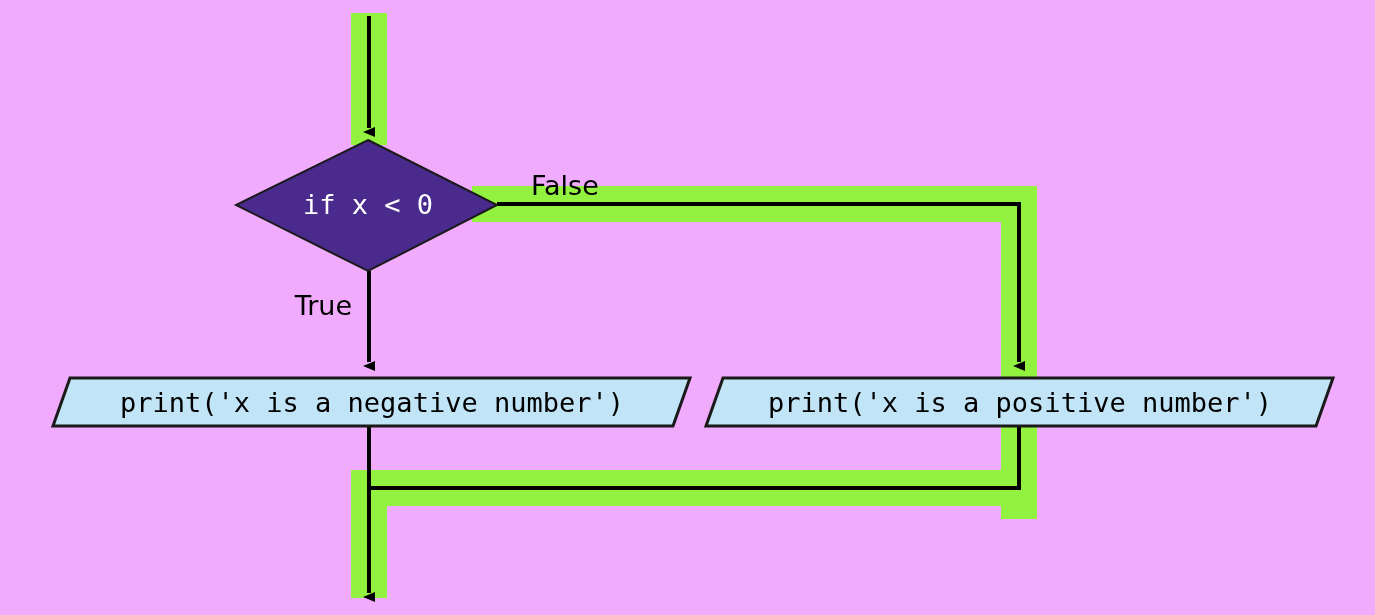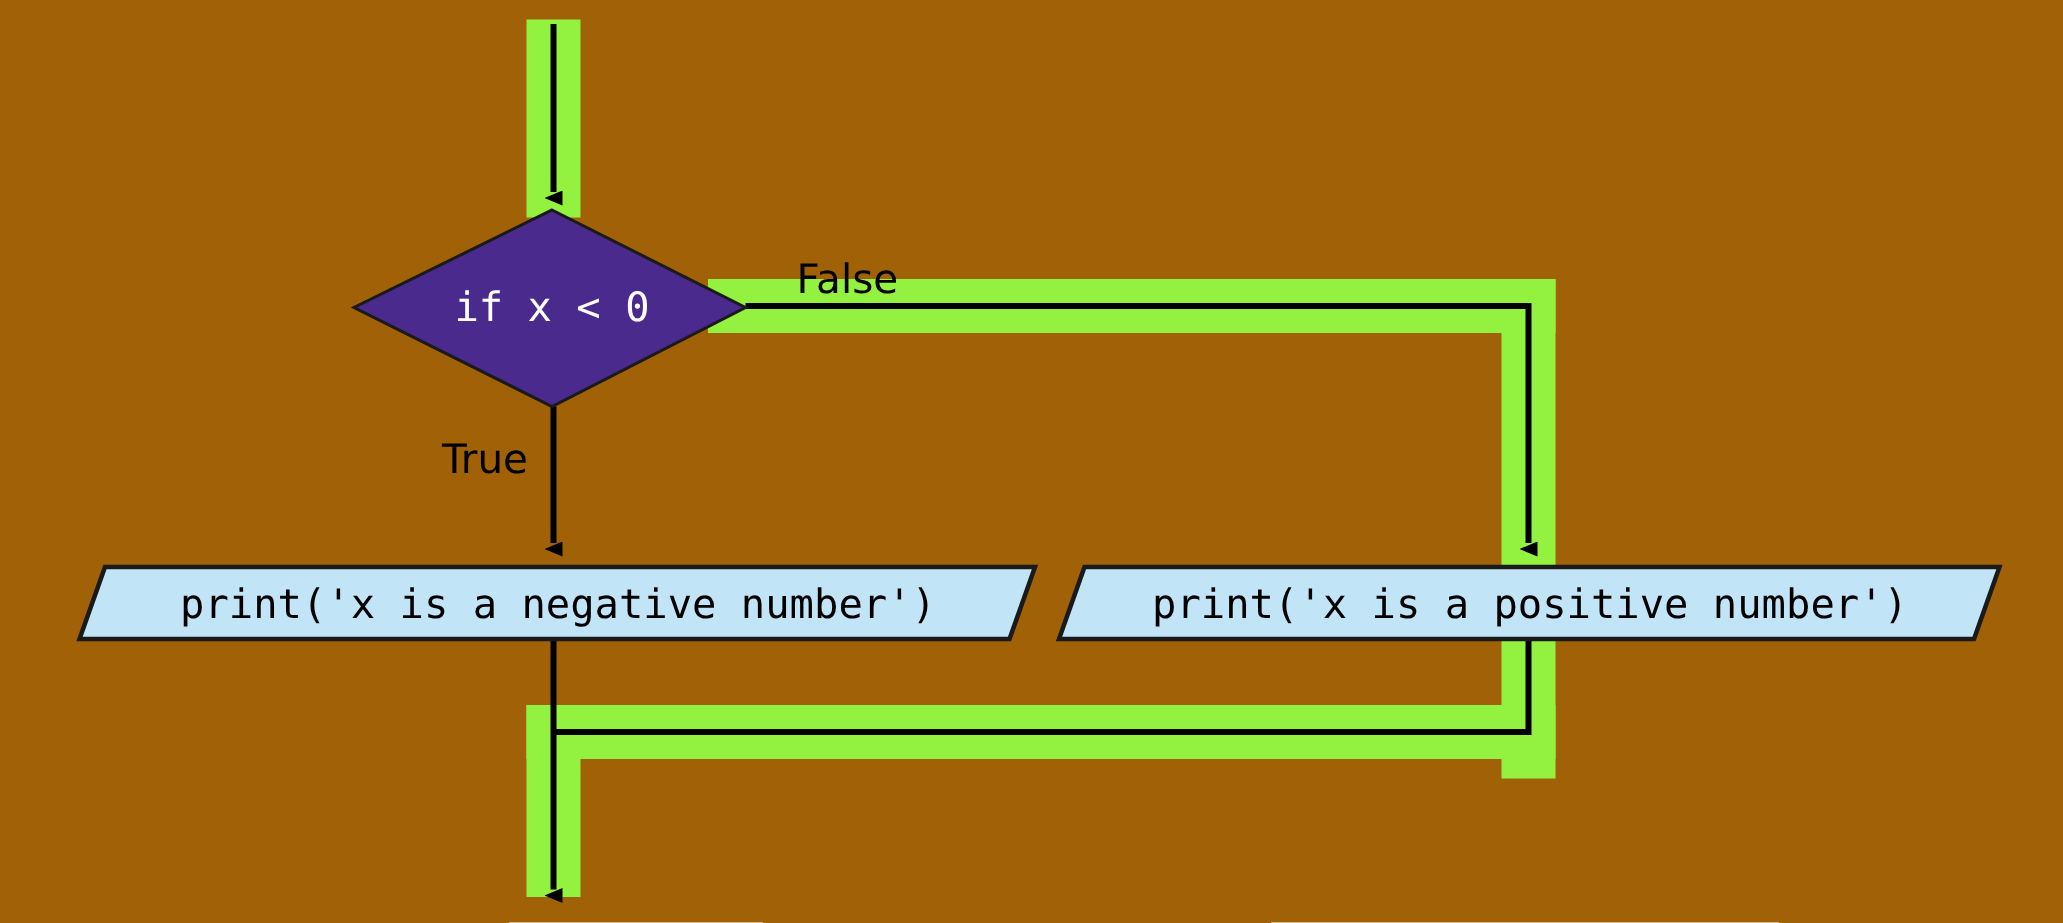--- a/index.html
+++ b/index.html
@@ -8,21 +8,21 @@
     padding: 0;
     background: #ffffff;
   }
   body {
     font-family: "DejaVu Sans", sans-serif;
   }
   #stage {
     position: relative;
     width: 1375px;
     height: 615px;
-    background: #a16207;
+    background: #f0abfc;
     overflow: hidden;
   }
   #flow-svg {
     position: absolute;
     left: 0;
     top: 0;
     width: 1375px;
     height: 615px;
     display: block;
   }

